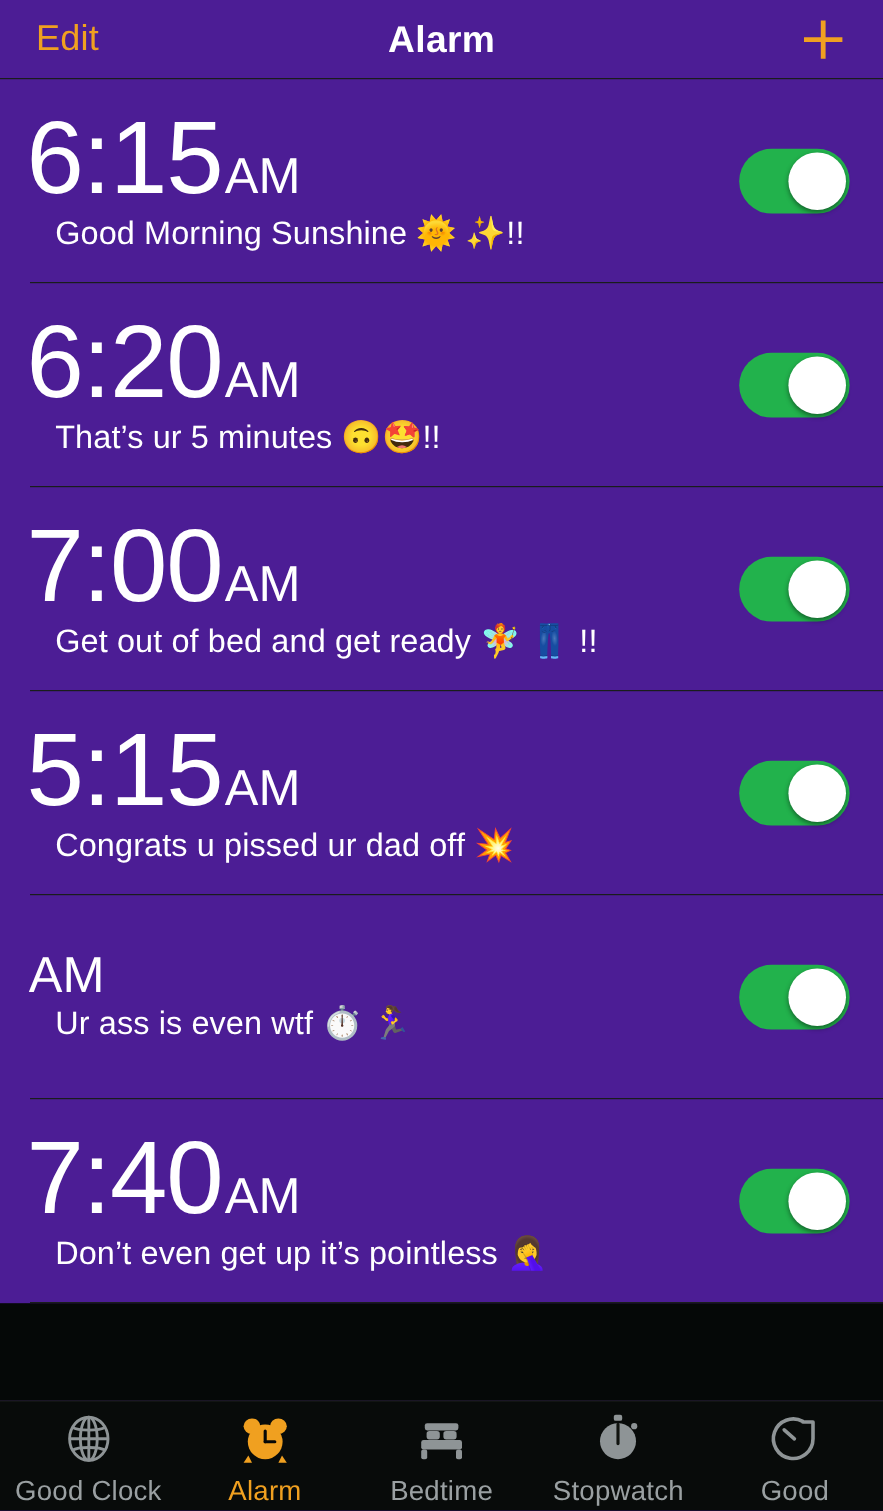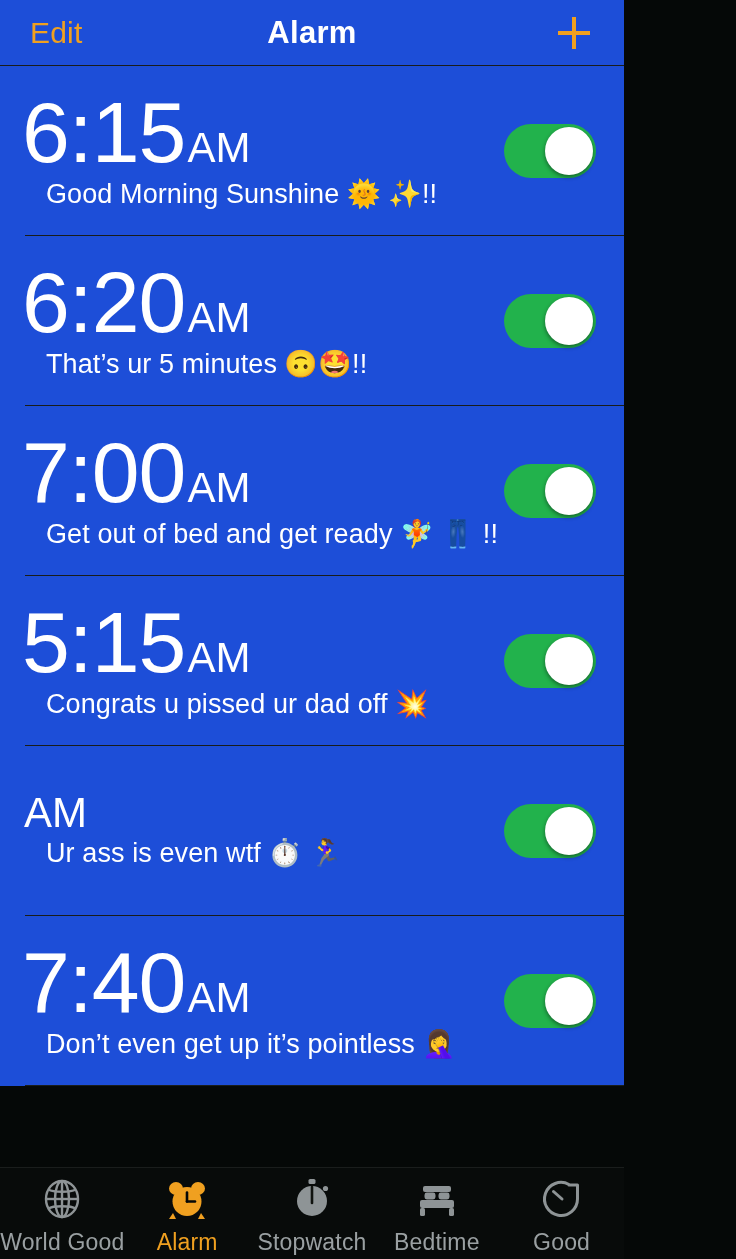--- a/index.html
+++ b/index.html
@@ -4,22 +4,22 @@
 <style>
   * { margin:0; padding:0; box-sizing:border-box; }
   html, body {
     width:736px; height:1259px;
     background:#050807;
     font-family:"Liberation Sans", sans-serif;
     overflow:hidden;
   }
   #screen {
     position:relative;
-    width:624px; height:1259px;
-    background:#1d4ed8;
+    width:736px; height:1259px;
+    background:#4c1d95;
     display:flex; flex-direction:column;
   }
 
   
   #nav-bar {
     position:relative;
     height:66px;
     flex:0 0 66px;
     display:flex; align-items:center;
     border-bottom:1px solid #1a1d1c;
@@ -257,68 +257,68 @@
       <svg class="tab-icon" viewBox="0 0 46 46">
         <g fill="none" stroke="#8E9496" stroke-width="2.4">
           <ellipse cx="23" cy="23" rx="16" ry="18"></ellipse>
           <ellipse cx="23" cy="23" rx="7" ry="18"></ellipse>
           <line x1="23" y1="5" x2="23" y2="41"></line>
           <line x1="7" y1="23" x2="39" y2="23"></line>
           <path d="M9.4 13.5 C14 16.5, 32 16.5, 36.6 13.5"></path>
           <path d="M9.4 32.5 C14 29.5, 32 29.5, 36.6 32.5"></path>
         </g>
       </svg>
-      <span class="tab-label">World Good</span>
+      <span class="tab-label">Good Clock</span>
     </div>
 
     <div class="tab-item active">
       <svg class="tab-icon" viewBox="0 0 46 46">
         <g fill="#F0A020">
           <ellipse cx="12" cy="12.5" rx="7" ry="6.5"></ellipse>
           <ellipse cx="34" cy="12.5" rx="7" ry="6.5"></ellipse>
           <circle cx="23" cy="25.5" r="14.5"></circle>
           <path d="M9 37 L5 43 L12 43 Z"></path>
           <path d="M37 37 L41 43 L34 43 Z"></path>
         </g>
         <g stroke="#050807" stroke-width="2.6" stroke-linecap="round" fill="none">
           <line x1="23" y1="16.5" x2="23" y2="25.5"></line>
           <line x1="23" y1="25.5" x2="31" y2="25.5"></line>
         </g>
       </svg>
       <span class="tab-label">Alarm</span>
-    </div>
-
-    <div class="tab-item">
-      <svg class="tab-icon" viewBox="0 0 46 46">
-        <g fill="#8E9496">
-          <rect x="19.5" y="3" width="7" height="5" rx="1.6"></rect>
-          <circle cx="23" cy="25" r="15"></circle>
-          <circle cx="36.5" cy="12.5" r="2.6"></circle>
-        </g>
-        <line x1="23" y1="11" x2="23" y2="27" stroke="#10130f" stroke-width="2.6" stroke-linecap="round"></line>
-      </svg>
-      <span class="tab-label">Stopwatch</span>
     </div>
 
     <div class="tab-item">
       <svg class="tab-icon" viewBox="0 0 46 46">
         <g fill="#8E9496">
           <rect x="9" y="10" width="28" height="6" rx="2"></rect>
           <rect x="10.5" y="16.5" width="11" height="7" rx="2.4"></rect>
           <rect x="24.5" y="16.5" width="11" height="7" rx="2.4"></rect>
           <rect x="6" y="24" width="34" height="8" rx="2"></rect>
           <rect x="6" y="32" width="5" height="8" rx="1.6"></rect>
           <rect x="35" y="32" width="5" height="8" rx="1.6"></rect>
         </g>
       </svg>
       <span class="tab-label">Bedtime</span>
     </div>
 
     <div class="tab-item">
       <svg class="tab-icon" viewBox="0 0 46 46">
+        <g fill="#8E9496">
+          <rect x="19.5" y="3" width="7" height="5" rx="1.6"></rect>
+          <circle cx="23" cy="25" r="15"></circle>
+          <circle cx="36.5" cy="12.5" r="2.6"></circle>
+        </g>
+        <line x1="23" y1="11" x2="23" y2="27" stroke="#10130f" stroke-width="2.6" stroke-linecap="round"></line>
+      </svg>
+      <span class="tab-label">Stopwatch</span>
+    </div>
+
+    <div class="tab-item">
+      <svg class="tab-icon" viewBox="0 0 46 46">
         <path d="M30 8.5 A16.5 16.5 0 1 0 38.5 23 L38.5 9 L30 9" fill="none" stroke="#8E9496" stroke-width="3" stroke-linecap="round" stroke-linejoin="round"></path>
         <line x1="23" y1="23" x2="14.5" y2="15.5" stroke="#8E9496" stroke-width="3" stroke-linecap="round"></line>
       </svg>
       <span class="tab-label">Good</span>
     </div>
 
   </div>
 </div>
 
 </body></html>

